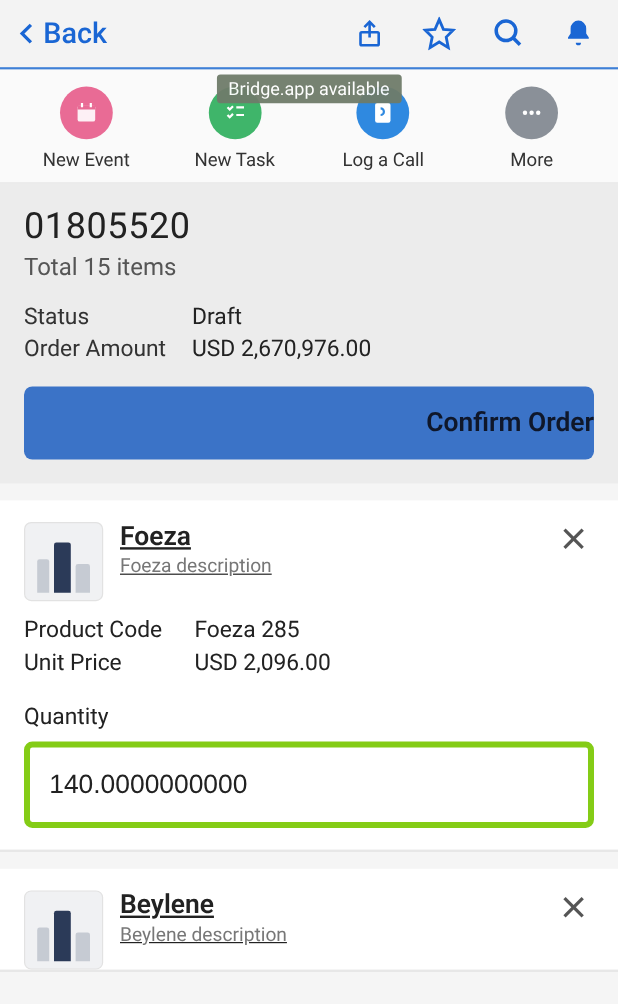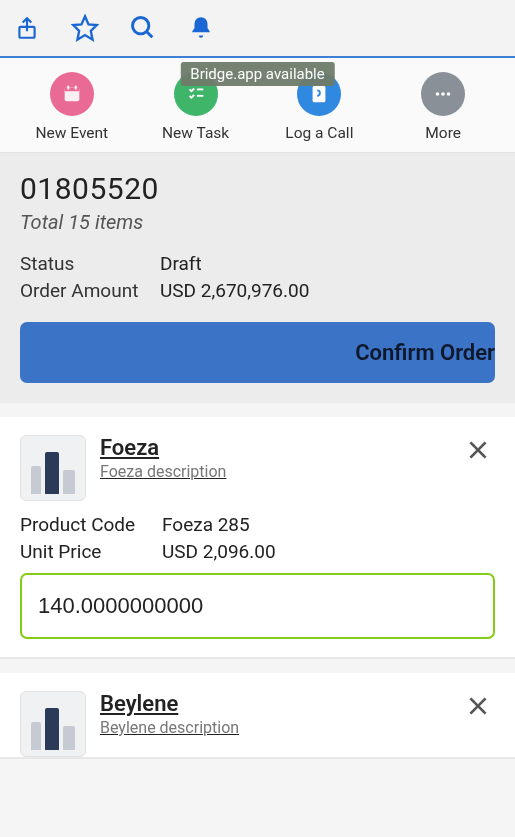--- a/index.html
+++ b/index.html
@@ -68,21 +68,21 @@
     }
     .pink { background: #e96b95; }
     .green { background: #3fb56a; }
     .blue { background: #2f89e0; }
     .grey { background: #8a9098; }
     .summary-block {
       background: #ececec;
       padding: 18px 20px 20px;
     }
     .order-number { font-size: 30px; color: #222; letter-spacing: 0.5px; }
-    .total-items { font-size: 20px; color: #555; margin-top: 4px; font-style: italic; }
+    .total-items { font-size: 20px; color: #555; margin-top: 4px; }
     .field-grid { margin-top: 18px; display: grid; grid-template-columns: 140px 1fr; row-gap: 4px; font-size: 19px; }
     .field-grid .lbl { color: #333; }
     .confirm-btn {
       display: block;
       width: calc(100% - 0px);
       margin-top: 20px;
       background: #3b73c7;
       color: #0f172a;
       text-align: right;
       padding: 18px 0;
@@ -103,32 +103,38 @@
     .bottle.jar { width: 12px; height: 24px; background: #c6cbd3; border-radius: 2px 2px 0 0; }
     .item-title-wrap { flex: 1; text-decoration: underline; }
     .item-title { font-size: 22px; font-weight: 600; color: #222; }
     .item-desc { font-size: 16px; color: #777; margin-top: 2px; }
     .item-close { font-size: 30px; color: #555; width: 34px; text-align: center; }
     .item-fields { margin-top: 12px; display: grid; grid-template-columns: 142px 1fr; row-gap: 4px; font-size: 19px; }
     .qty-label { font-size: 19px; margin-top: 22px; color: #222; }
     .qty-input {
       width: 100%;
       margin-top: 10px;
-      border: 2px solid #84cc16;
+      border: 5px solid #84cc16;
       border-radius: 7px;
       padding: 18px 16px;
       font-size: 22px;
       color: #222;
       background: #fff;
     }
   </style>
 </head>
 <body>
 
 <div class="top-bar">
+  <div class="back-btn">
+    <svg viewBox="0 0 24 24" fill="none" stroke="currentColor" stroke-width="3">
+      <polyline points="15 4 7 12 15 20"></polyline>
+    </svg>
+    <span>Back</span>
+  </div>
   <div class="top-icons">
     <span class="ic">
       <svg viewBox="0 0 24 24" width="26" height="26" fill="none" stroke="currentColor" stroke-width="2">
         <path d="M12 3v12"></path>
           <path d="M8 7l4-4 4 4"></path>
           <rect x="5" y="11" width="14" height="10" rx="1" fill="none"></rect>
       </svg>
     </span>
     <span class="ic">
       <svg viewBox="0 0 24 24" width="28" height="28" fill="none" stroke="currentColor" stroke-width="2">
@@ -226,20 +232,21 @@
           <line x1="19" y1="5" x2="5" y2="19"></line>
         </svg>
     </div>
   </div>
   <div class="item-fields">
     <div>Product Code</div>
     <div>Foeza 285</div>
     <div>Unit Price</div>
     <div>USD 2,096.00</div>
   </div>
+  <div class="qty-label">Quantity</div>
   <input class="qty-input" type="text" value="140.0000000000" style="">
 </div>
 
 <div class="items-gap"></div>
 
 <div class="item-card" style="padding-bottom:0;">
   <div class="item-head">
     <div class="item-thumb">
       <div class="bottle small"></div>
         <div class="bottle"></div>

